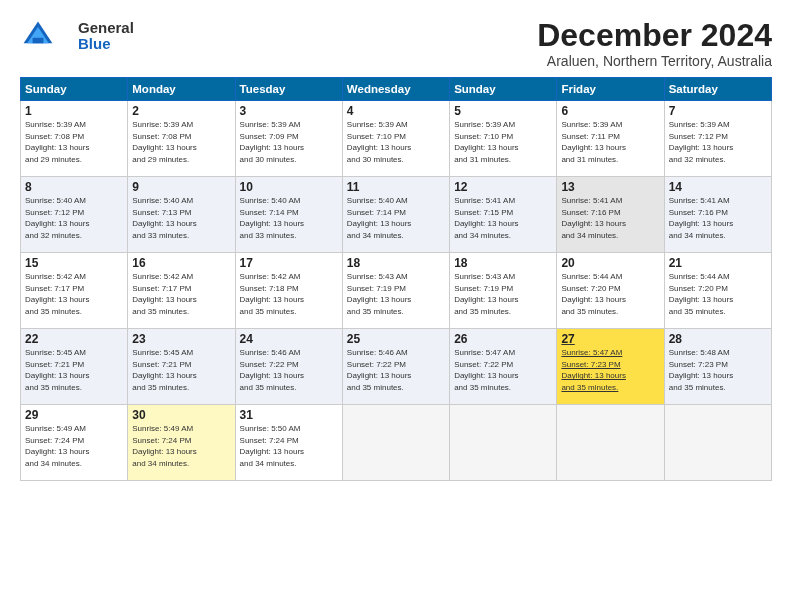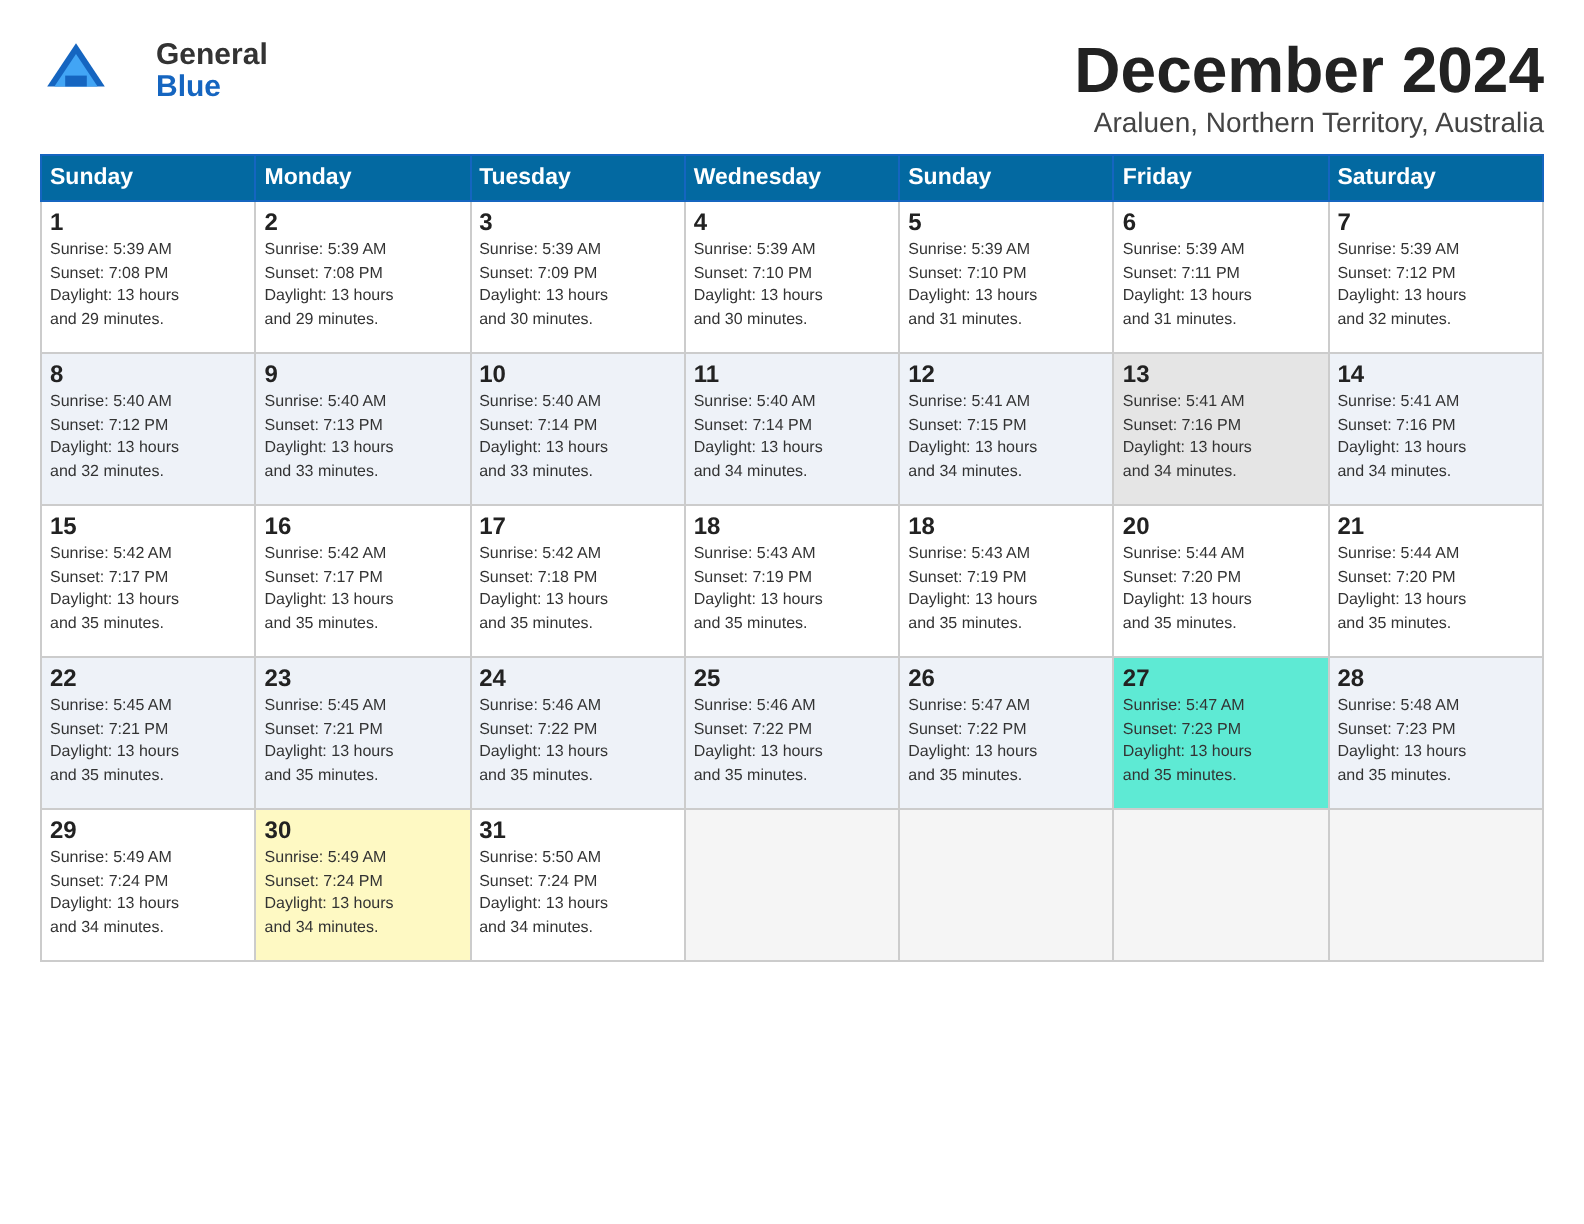--- a/index.html
+++ b/index.html
@@ -317,21 +317,21 @@
 Daylight: 13 hours
 and 35 minutes.</div>
           </td>
           <td style="background: rgb(238, 242, 248);">
             <span class="day-num">26</span>
             <div class="day-info" style="white-space: pre-line;">Sunrise: 5:47 AM
 Sunset: 7:22 PM
 Daylight: 13 hours
 and 35 minutes.</div>
           </td>
-          <td style="background: #5eead4;">
+          <td style="background: #fde047; text-decoration: underline;">
             <span class="day-num">27</span>
             <div class="day-info" style="white-space: pre-line;">Sunrise: 5:47 AM
 Sunset: 7:23 PM
 Daylight: 13 hours
 and 35 minutes.</div>
           </td>
           <td style="background: rgb(238, 242, 248);">
             <span class="day-num">28</span>
             <div class="day-info" style="white-space: pre-line;">Sunrise: 5:48 AM
 Sunset: 7:23 PM

